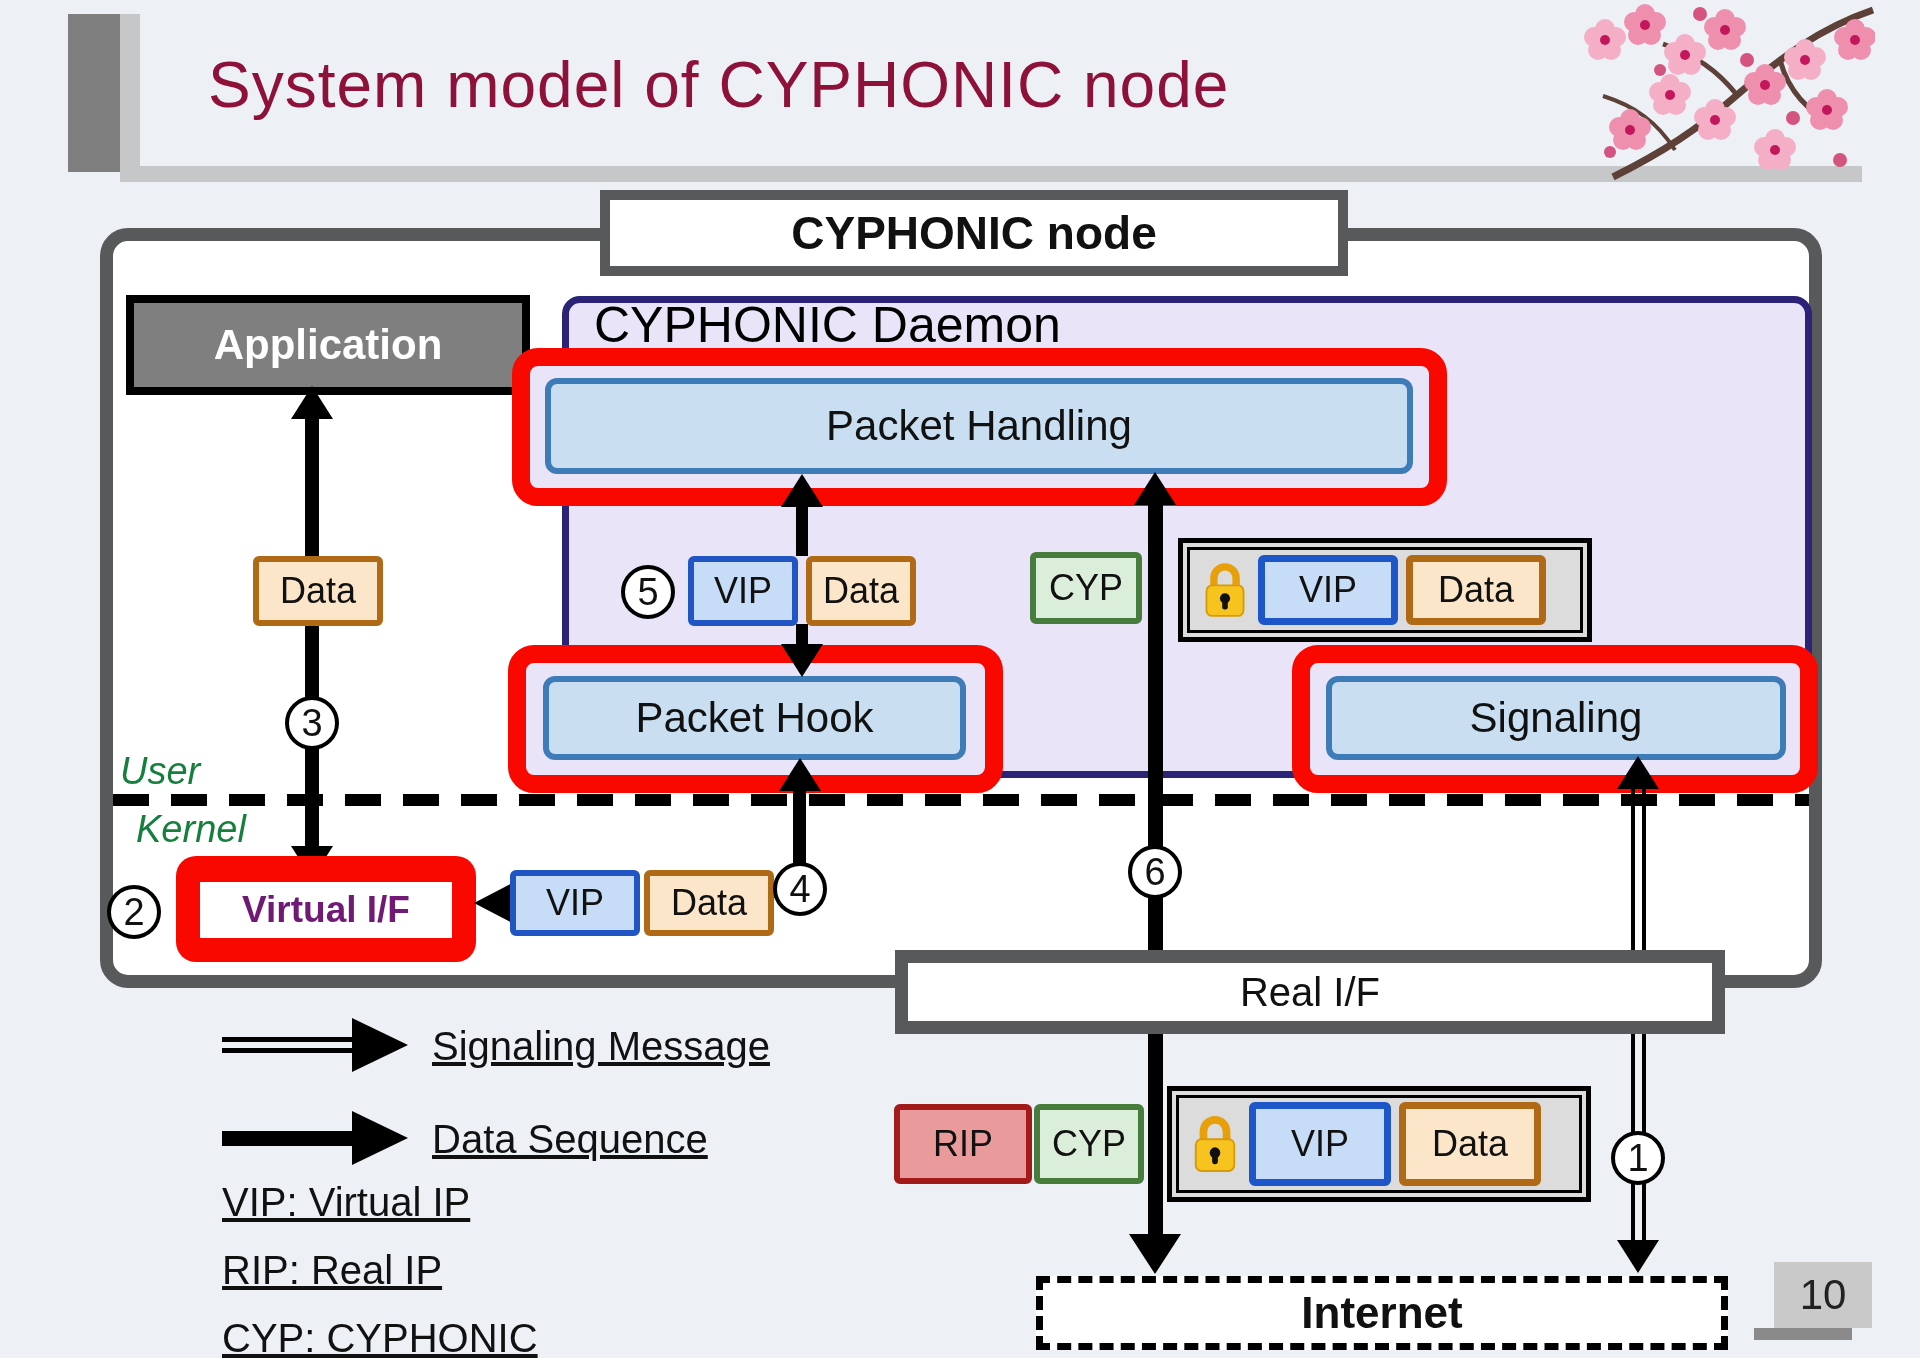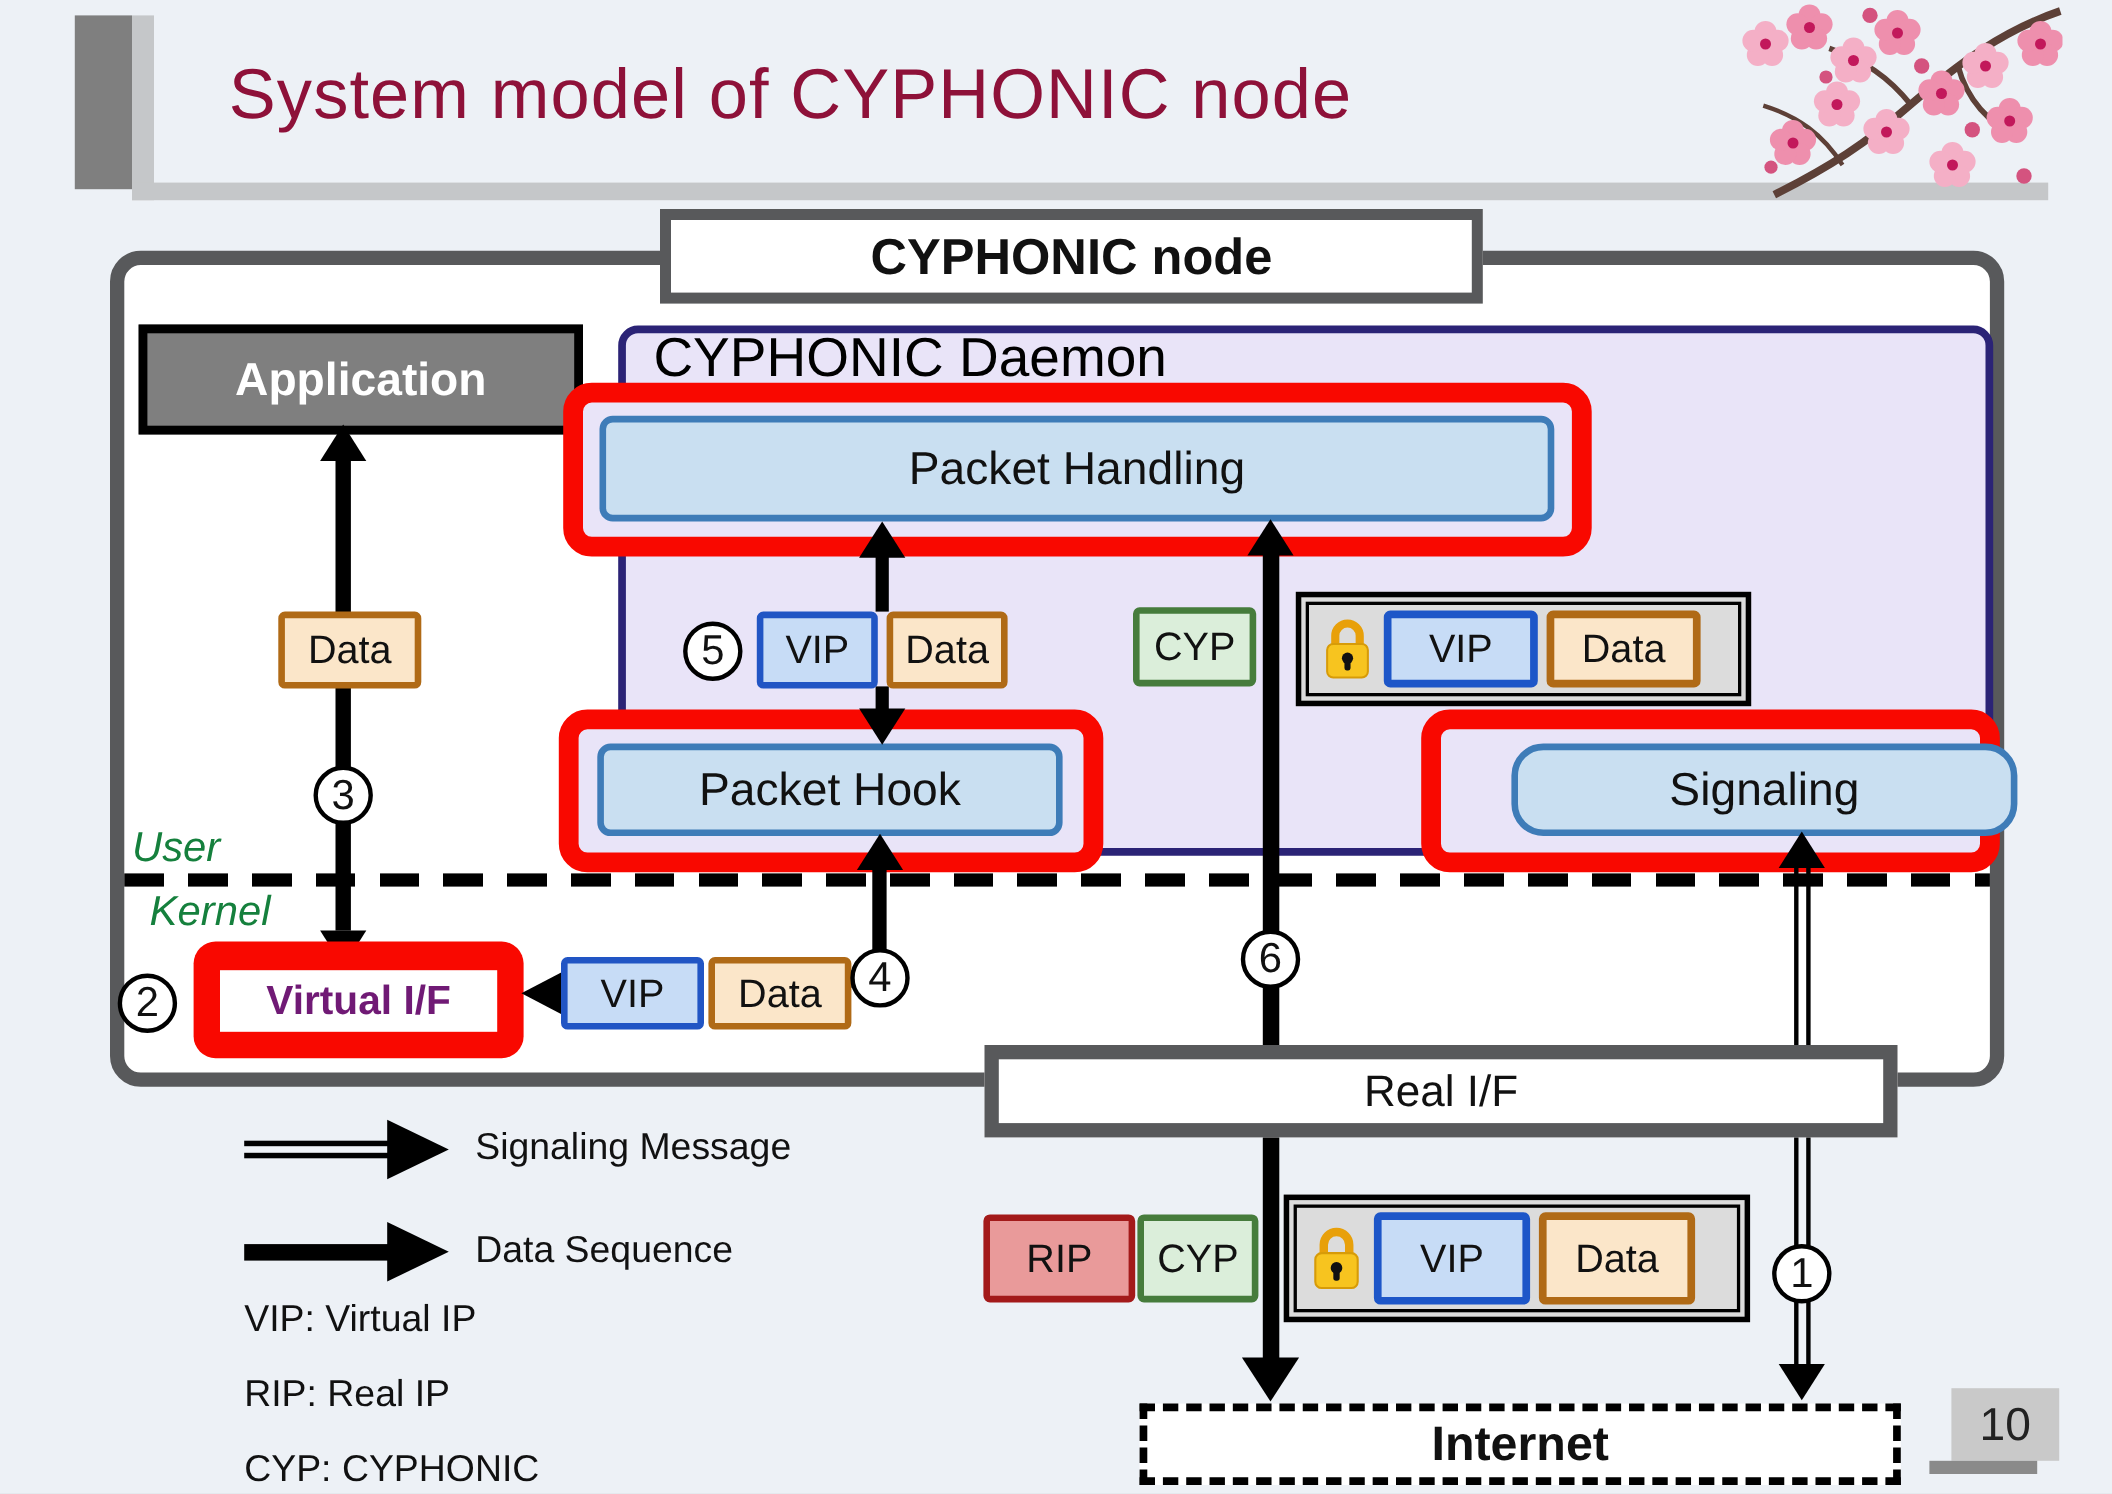--- a/index.html
+++ b/index.html
@@ -65,21 +65,21 @@
   
   .vif-outer { left:176px; top:856px; width:300px; height:106px; background:#F90800; border-radius:20px; }
   .vif-inner { left:200px; top:882px; width:252px; height:56px; background:#fff;
                display:flex; align-items:center; justify-content:center; font-size:37px; font-weight:bold; color:#701a75; }
 
   .real-if { left:895px; top:950px; width:830px; height:84px; background:#fff; border:13px solid #58595B;
              display:flex; align-items:center; justify-content:center; font-size:40px; }
   .internet { left:1036px; top:1276px; width:692px; height:74px; background:#fff; border:7px dashed #000;
               display:flex; align-items:center; justify-content:center; font-size:44px; font-weight:bold; }
 
-  .legend-label { position:absolute; font-size:34px; color:#111; white-space:nowrap; }
+  .legend-label { position:absolute; font-size:40px; color:#111; white-space:nowrap;text-decoration:underline; }
   .page-num { left:1754px; top:1262px; width:98px; height:66px; background:#C9C9C9;
               display:flex; align-items:center; justify-content:center; font-size:42px; color:#222;margin-left:20px; }
   .page-strip { left:1754px; top:1328px; width:98px; height:12px; background:#8A8A8A; }
 </style>
 </head>
 <body>
 
 <div class="slide">
 
   <div class="abs hdr-block"></div>
@@ -188,21 +188,21 @@
   <div class="abs daemon"></div>
   <div class="abs daemon-label">CYPHONIC Daemon</div>
 
   <div class="abs redframe" style="left:512px; top:348px; width:935px; height:158px;"></div>
   <div class="abs bluebox" style="left:545px; top:378px; width:868px; height:96px;">Packet Handling</div>
 
   <div class="abs redframe" style="left:508px; top:645px; width:495px; height:148px;"></div>
   <div class="abs bluebox" style="left:543px; top:676px; width:423px; height:84px;">Packet Hook</div>
 
   <div class="abs redframe" style="left:1292px; top:645px; width:526px; height:148px;"></div>
-  <div class="abs bluebox" style="left:1374px; top:676px; width:460px; height:84px;border-radius:29px;">Signaling</div>
+  <div class="abs bluebox" style="left:1326px; top:676px; width:460px; height:84px;">Signaling</div>
 
   <div class="abs dash-line"></div>
   <div class="abs zone-label" style="left:120px; top:750px;">User</div>
   <div class="abs zone-label" style="left:120px; top:808px;margin-left:16px;">Kernel</div>
 
   <div class="abs head-up" style="left:291px; top:386px;"></div>
   <div class="abs shaft-v" style="left:305px; top:410px; width:14px; height:436px;"></div>
   <div class="abs head-down" style="left:291px; top:846px;"></div>
 
   <div class="abs head-up" style="left:781px; top:474px;"></div>

